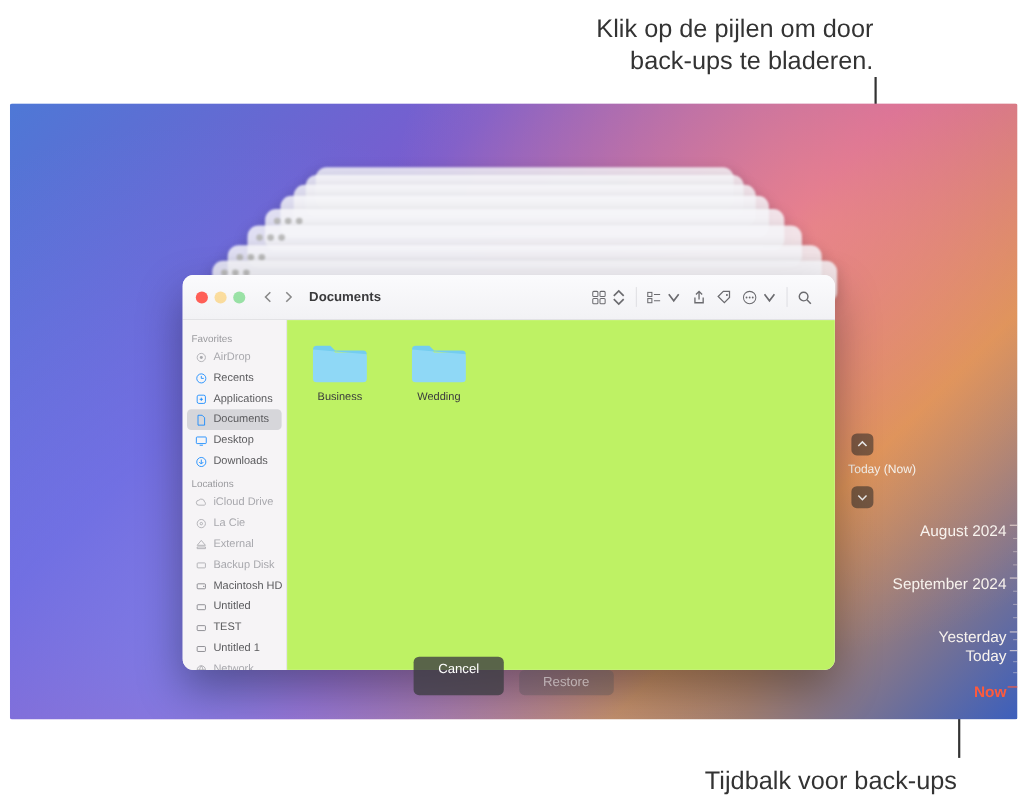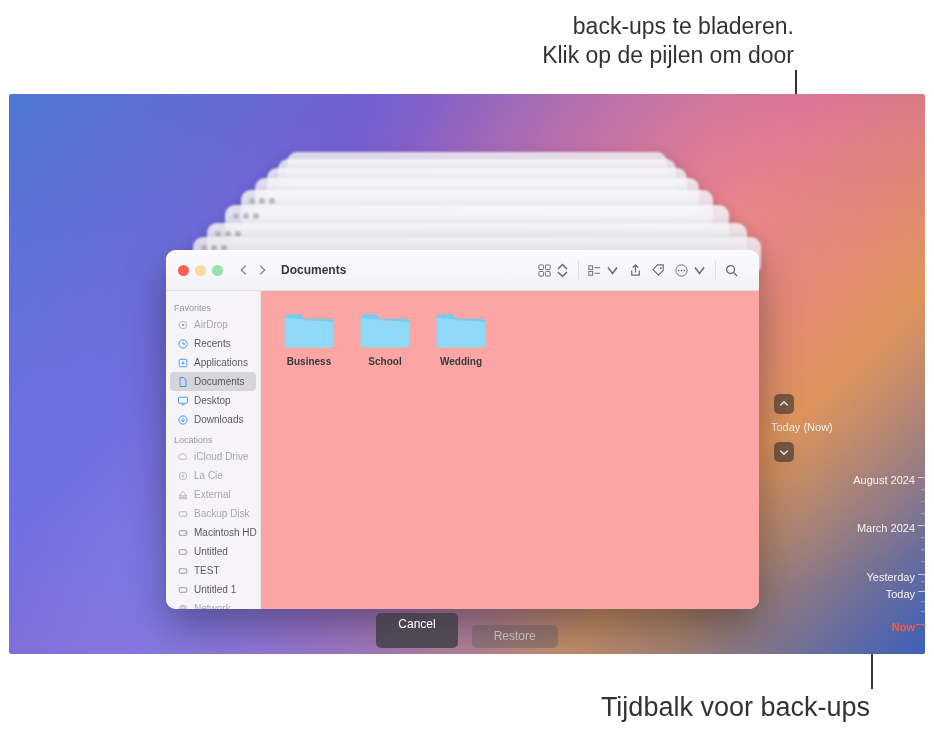--- a/index.html
+++ b/index.html
@@ -30,21 +30,21 @@
     right: -3px;
     width: 2px;
     height: 340px;
     background: #333;
   }
   .annotation-bottom {
     position: absolute;
     bottom: 14px;
     right: 64px;
     text-align: right;
-    font-size: 27px;
+    font-size: 23px;
     color: #333;
   }
   .annotation-bottom .callout-stem {
     position: absolute;
     bottom: 34px;
     right: -3px;
     width: 2px;
     height: 126px;
     background: #333;
   }
@@ -64,21 +64,21 @@
       linear-gradient(135deg, #4e78d6 0%, #7a5ccf 30%, #c95ca8 55%, #d49052 75%, #3c5fbc 100%);
   }
 
   
   .timeline {
     position: absolute;
     top: 360px;
     right: 0;
     width: 75px;
     height: 195px;
-    font-size: 11px;
+    font-size: 14px;
     color: #f8f3ee;
     text-align: right;
   }
   .timeline .tl-entry {
     position: absolute;
     right: 10px;
     white-space: nowrap;
   }
   .timeline .tick {
     position: absolute;
@@ -226,26 +226,25 @@
     background: #d6d6da;
   }
   .sb-item .ic { width: 12px; height: 12px; flex: none; color: #0a84ff; }
   .sb-item.dim  .ic { color: #a8a8ad; }
   .sb-item.dim { color: #a8a8ad; }
   .sb-item .ic.gray { color: #7c7c82; }
 
   
   .content {
     flex: 1;
-    background: #fca5a5;
+    background: #bef264;
     padding: 18px 16px;
     display: flex;
-    gap: 12px;
+    gap: 26px;
     align-content: flex-start;
-    font-weight: bold;
   }
   .folder {
     width: 64px;
     display: flex;
     flex-direction: column;
     align-items: center;
     gap: 5px;
   }
   .folder svg {
     width: 56px; height: 42px;
@@ -253,21 +252,21 @@
   .flabel {
     font-size: 10px;
     color: #3a3a3c;
     text-align: center;
   }
 
   
   .action-bar {
     position: absolute;
     left: 0; right: 0;
-    bottom: 6px;
+    bottom: 22px;
     display: flex;
     justify-content: center;
     gap: 14px;
   }
   .pill {
     padding: 4px 22px 5px;
     border-radius: 5px;
     font-size: 12px;
     color: #fff;
     background: rgba(60,60,65,0.78);
@@ -276,39 +275,39 @@
     background: rgba(80,80,85,0.35);
     color: rgba(255,255,255,0.5);
     margin-top: 12px;
   }
 
 </style>
 </head>
 <body>
 
 <div class="annotation-top">
+  <div>Klik op de pijlen om door</div>
   <div>back-ups te bladeren.</div>
-  <div>Klik op de pijlen om door</div>
   <div class="callout-stem"></div>
 </div>
 
 <div class="annotation-bottom">
   <span>Tijdbalk voor back-ups</span>
   <div class="callout-stem"></div>
 </div>
 
 <div class="desktop">
 
   <div class="timeline">
     <div class="tl-entry" style="top:20px;">August 2024</div>
     <div class="tick" style="top:23px;"></div>
     <div class="tick minor" style="top:35px;"></div>
     <div class="tick minor" style="top:47px;"></div>
     <div class="tick minor" style="top:59px;"></div>
-    <div class="tl-entry" style="top:68px;">March 2024</div>
+    <div class="tl-entry" style="top:68px;">September 2024</div>
     <div class="tick" style="top:71px;"></div>
     <div class="tick minor" style="top:83px;"></div>
     <div class="tick minor" style="top:95px;"></div>
     <div class="tick minor" style="top:107px;"></div>
     <div class="tl-entry" style="top:117px;">Yesterday</div>
     <div class="tick" style="top:120px;"></div>
     <div class="tick minor" style="top:127px;"></div>
     <div class="tl-entry" style="top:134px;">Today</div>
     <div class="tick" style="top:137px;"></div>
     <div class="tick minor" style="top:147px;"></div>
@@ -547,27 +546,20 @@
               <path d="M4 12 q0 -4 4 -4 h14 l5 5 h29 q4 0 4 4 v23 q0 4 -4 4 H8 q-4 0 -4 -4 Z" fill="#8fd8f6"></path>
               <path d="M4 10 q0 -4 4 -4 h14 l5 5 h29 q4 0 4 4" fill="#74cdef"></path>
             </svg>
             <div class="flabel">Business</div>
           </div>
           <div class="folder">
             <svg viewBox="0 0 64 48">
               <path d="M4 12 q0 -4 4 -4 h14 l5 5 h29 q4 0 4 4 v23 q0 4 -4 4 H8 q-4 0 -4 -4 Z" fill="#8fd8f6"></path>
               <path d="M4 10 q0 -4 4 -4 h14 l5 5 h29 q4 0 4 4" fill="#74cdef"></path>
             </svg>
-            <div class="flabel">School</div>
-          </div>
-          <div class="folder">
-            <svg viewBox="0 0 64 48">
-              <path d="M4 12 q0 -4 4 -4 h14 l5 5 h29 q4 0 4 4 v23 q0 4 -4 4 H8 q-4 0 -4 -4 Z" fill="#8fd8f6"></path>
-              <path d="M4 10 q0 -4 4 -4 h14 l5 5 h29 q4 0 4 4" fill="#74cdef"></path>
-            </svg>
             <div class="flabel">Wedding</div>
           </div>
         </div>
     </div>
   </div>
 
   <div class="action-bar">
     <div class="pill">Cancel</div>
     <div class="pill ghost">Restore</div>
   </div>

